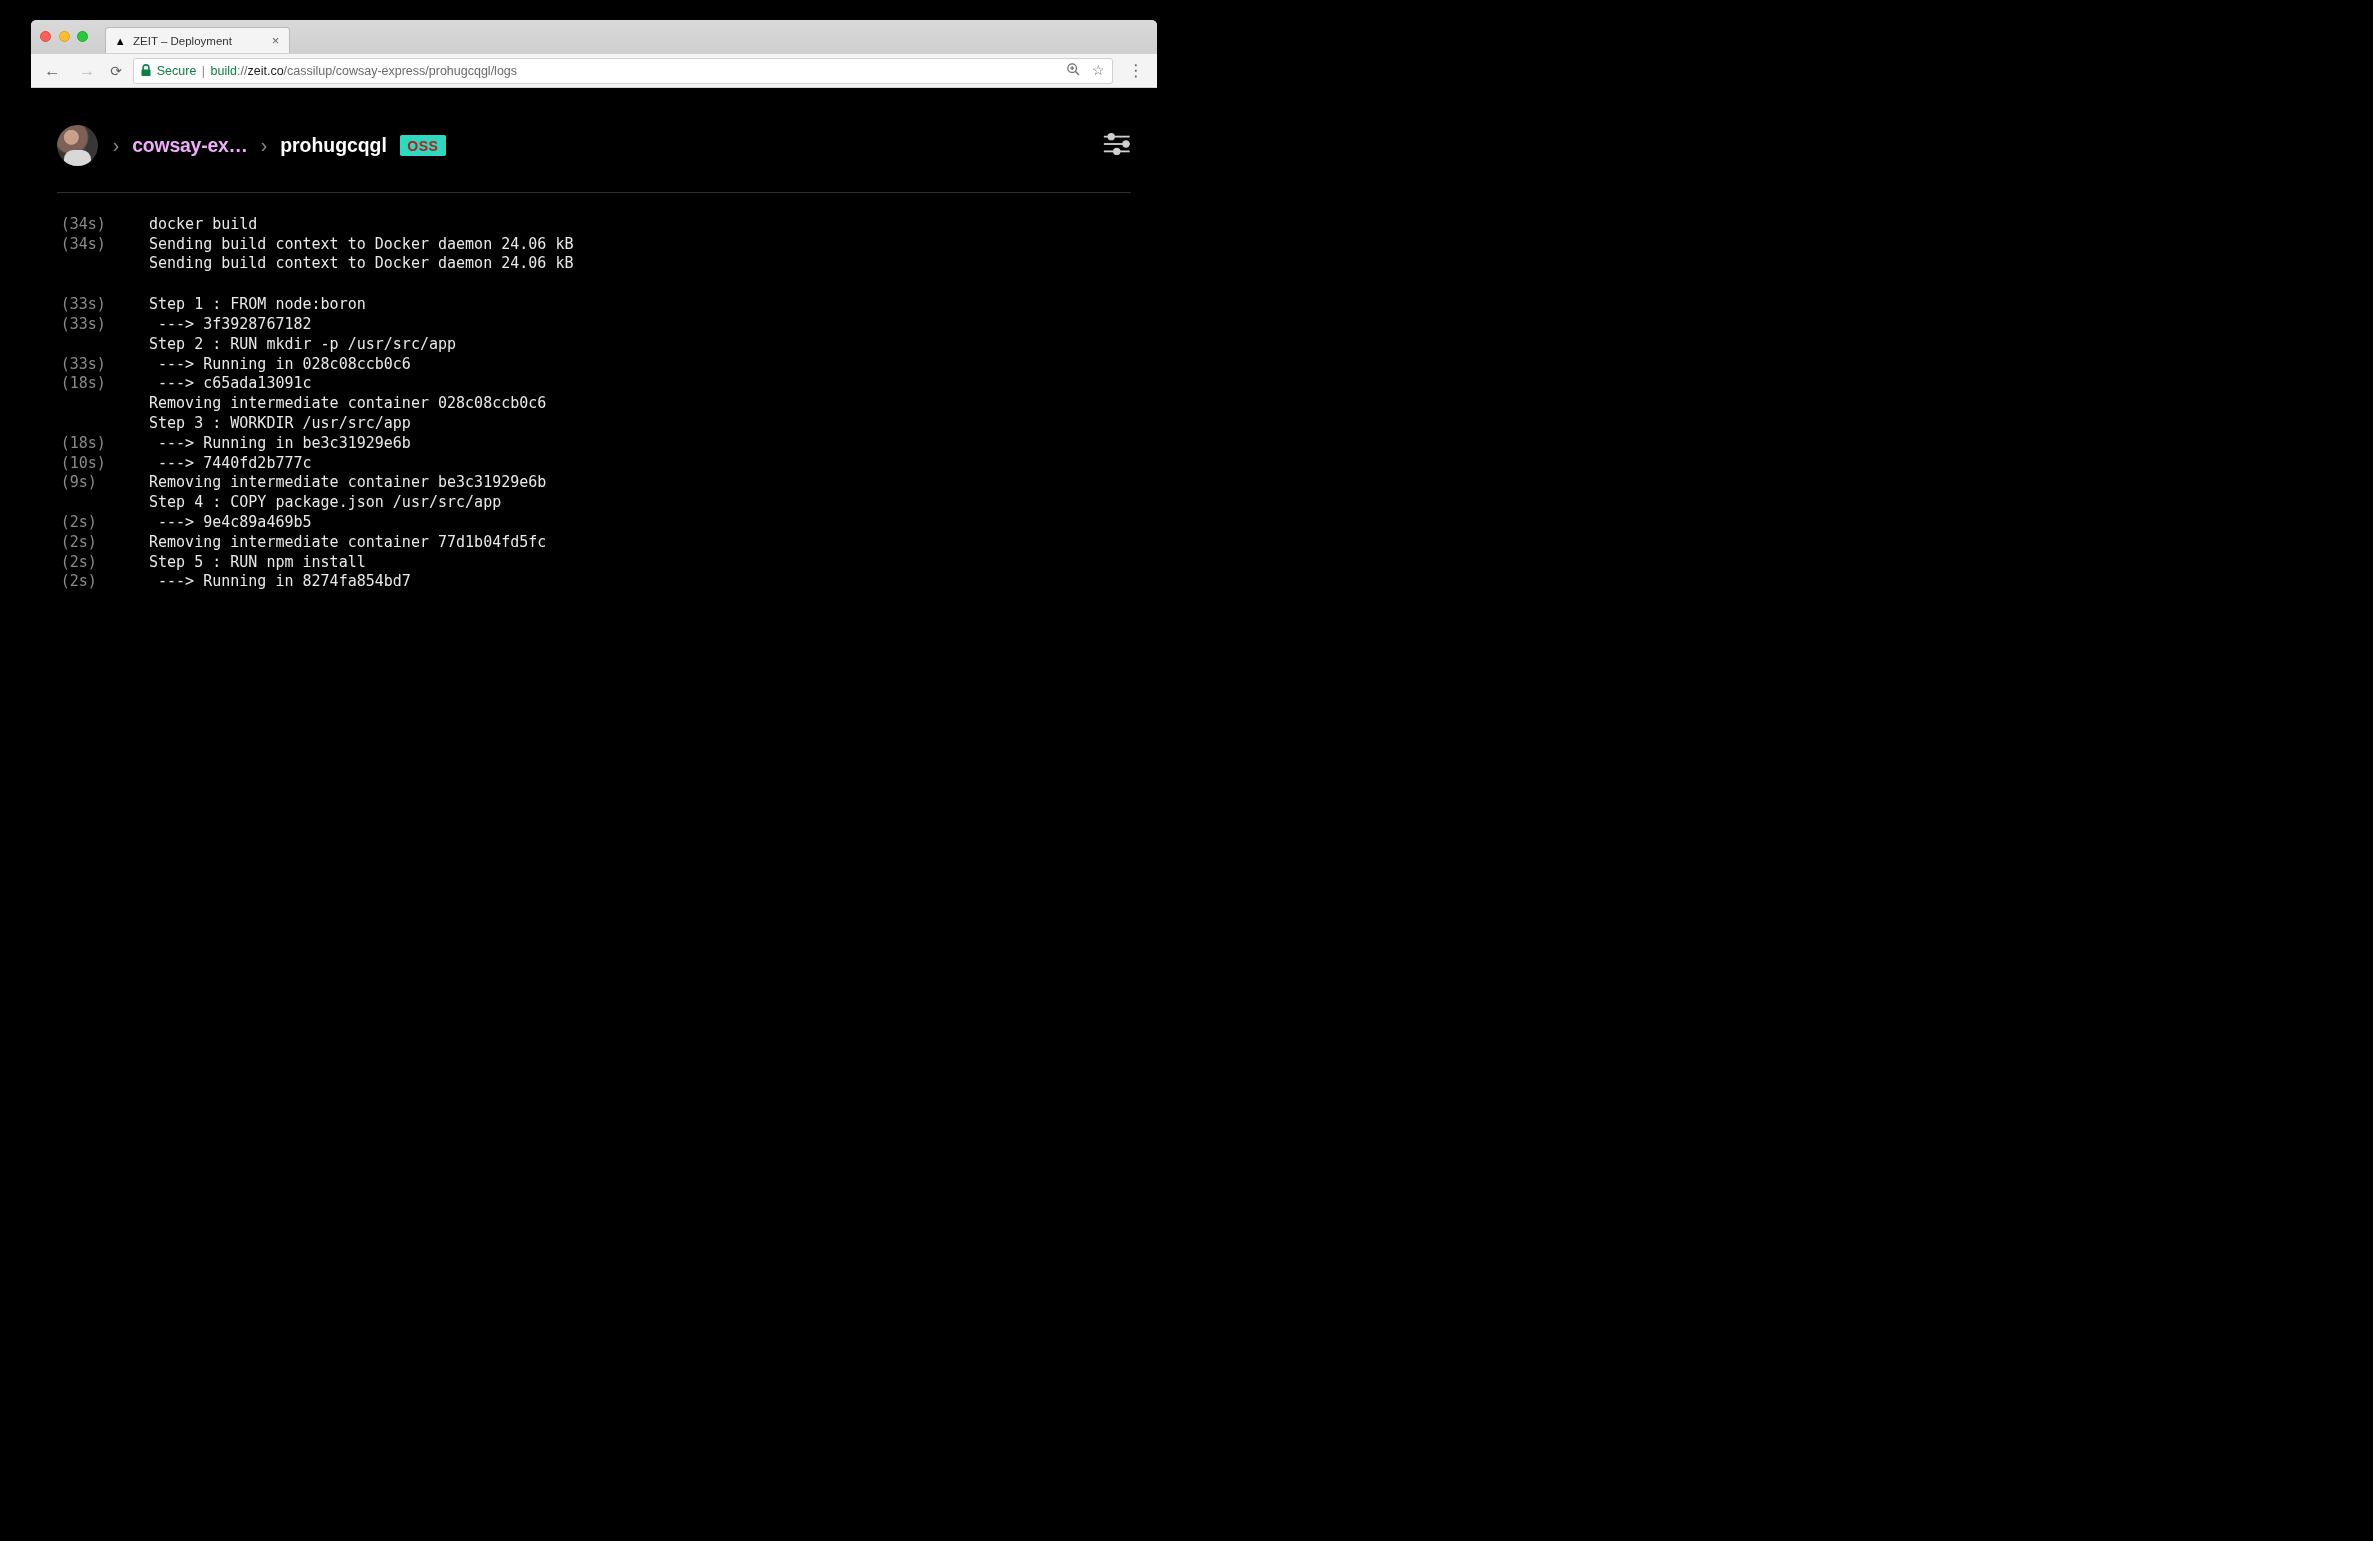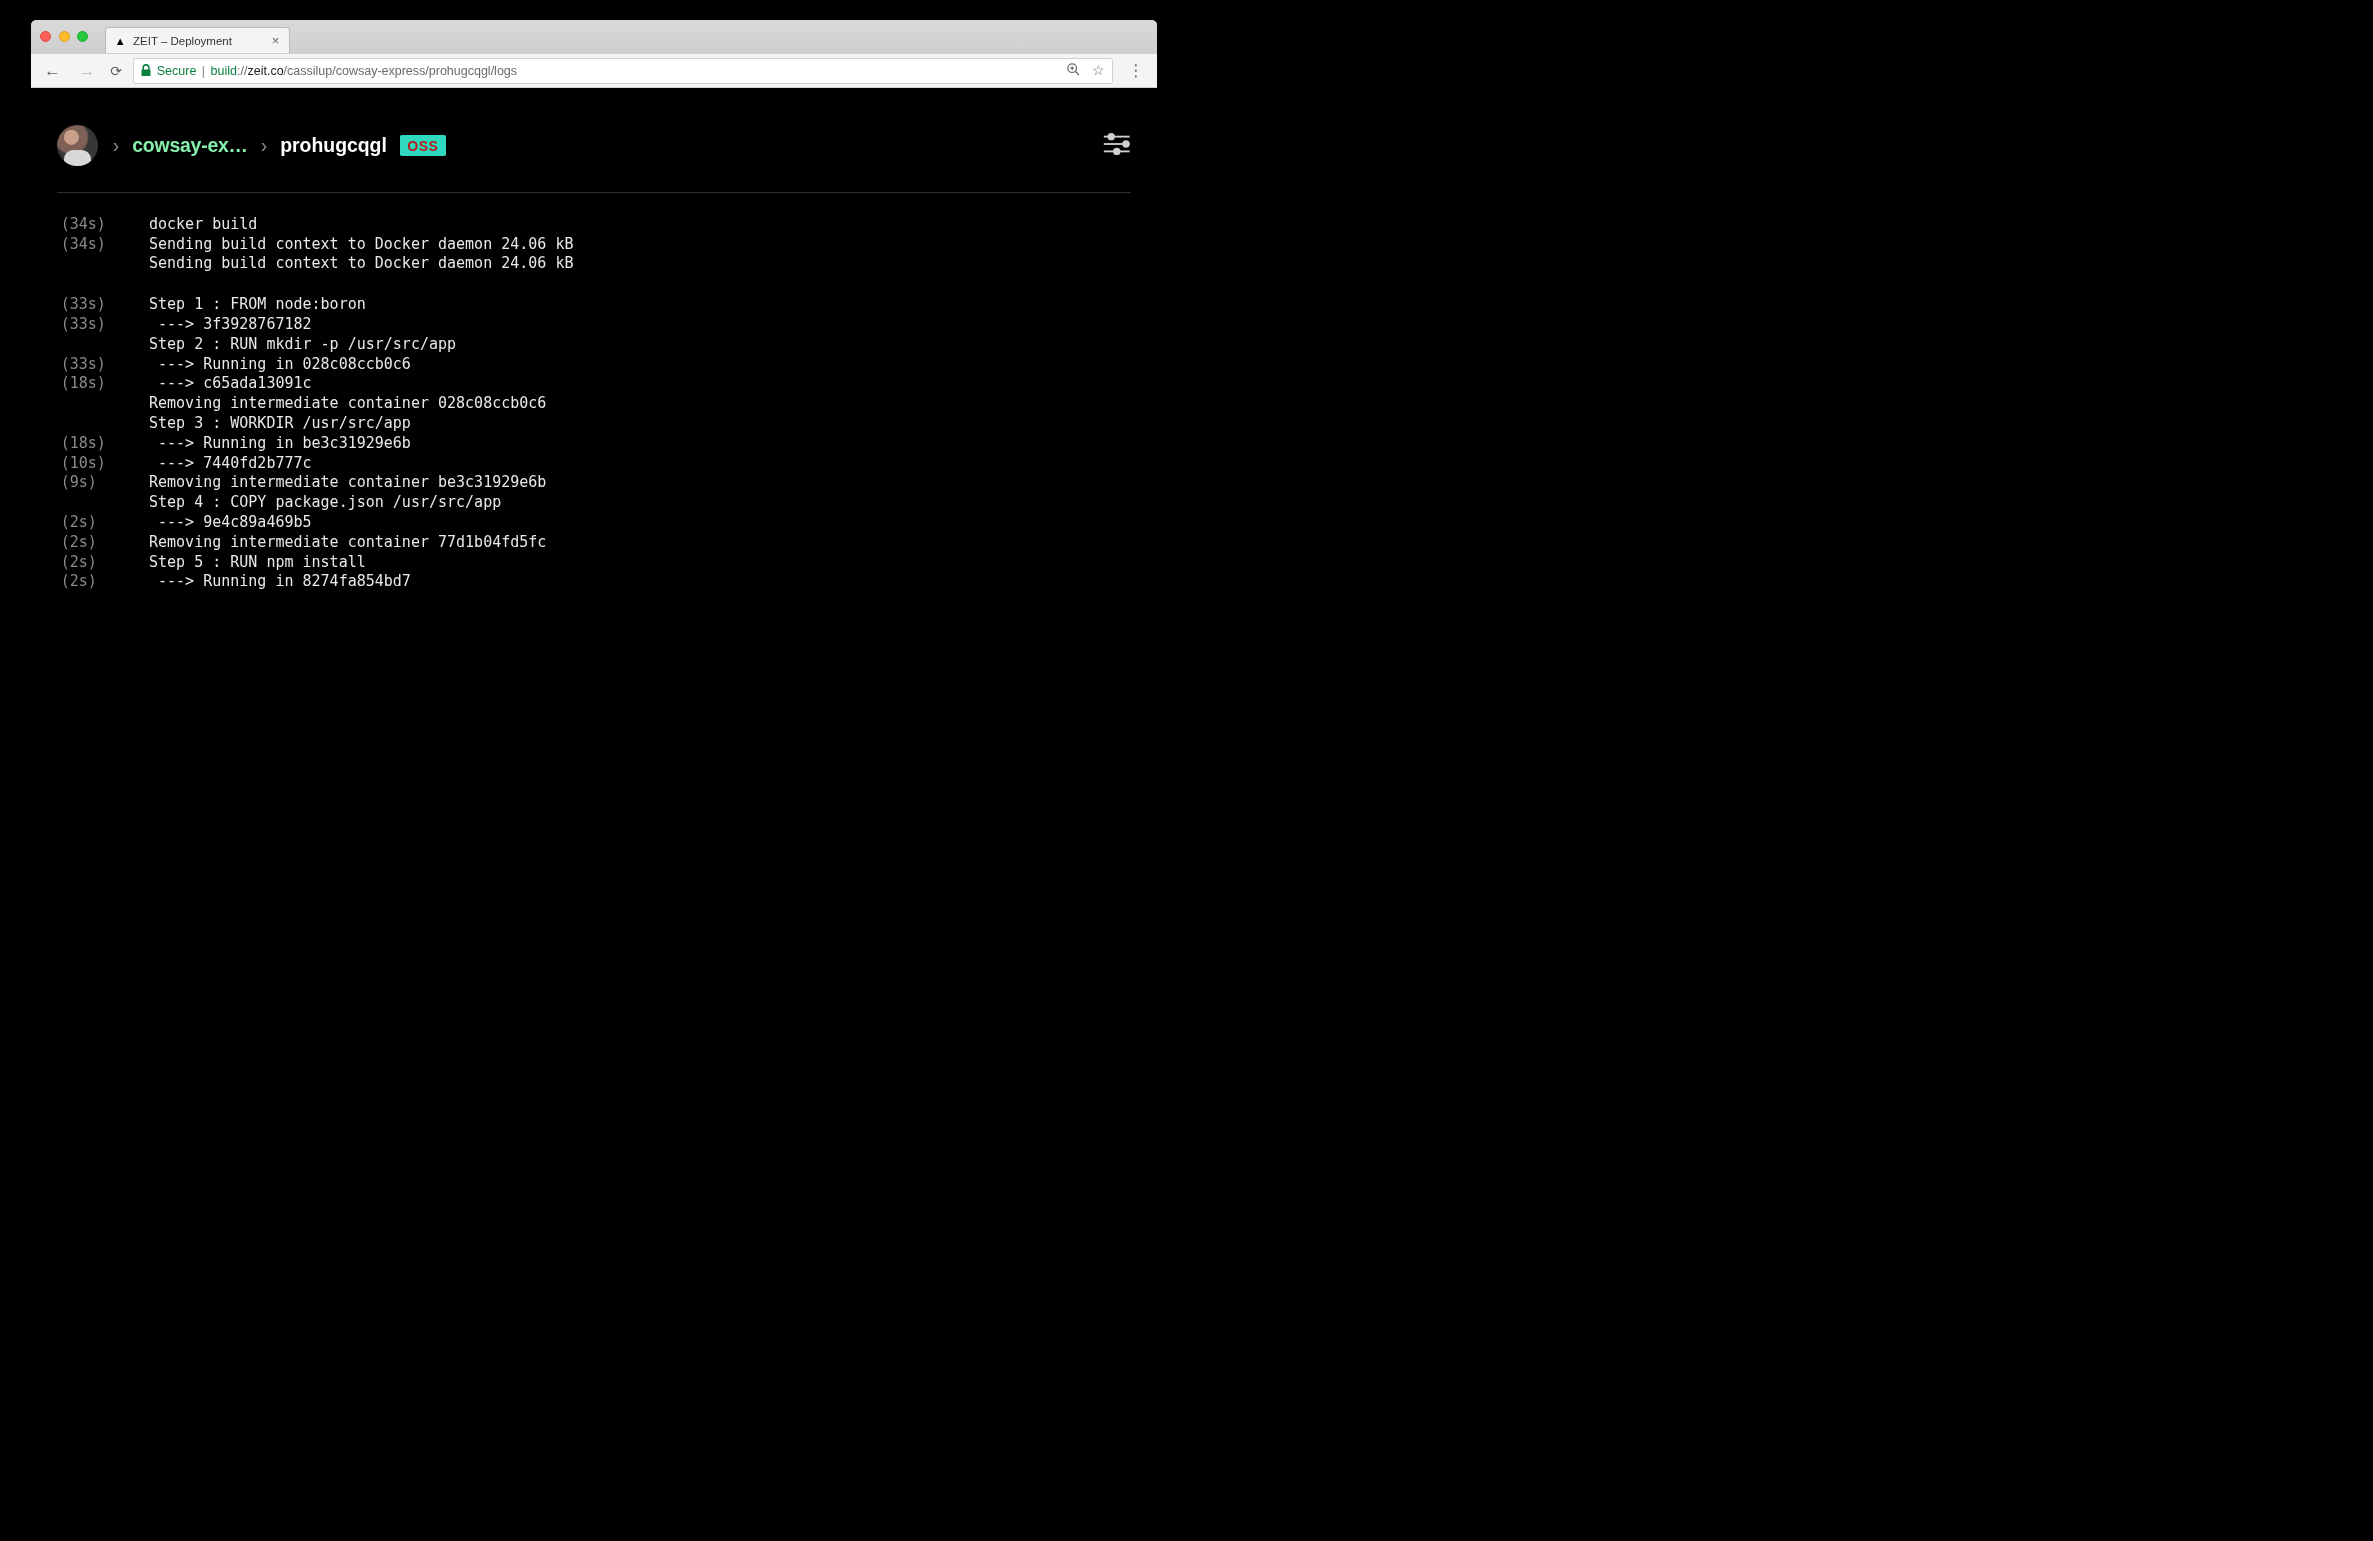--- a/index.html
+++ b/index.html
@@ -104,21 +104,21 @@
       position: relative;
       overflow: hidden;
     }
     .avatar::after{
       content:"";
       position:absolute; bottom:-3.7px; left:7.4px; right:7.4px; height:20px;
       background:#d8d8d8; border-radius:9.2px 9.2px 3.7px 3.7px;
     }
     .breadcrumb { display: flex; align-items: center; gap: 13px; font-size: 19.4px; }
     .bc-sep { color: #8f8f8f; font-weight: 400; }
-    .bc-item { color: #86efac; font-weight: 600; letter-spacing: -0.2px; }
+    .bc-item { color: #f0abfc; font-weight: 600; letter-spacing: -0.2px; }
     .bc-current { color: #fff; font-weight: 700; }
     .badge {
       background: #2fd9bf;
       color: #b91c1c;
       font-weight: 700;
       font-size: 14px;
       padding: 2.8px 7.4px;
       letter-spacing: 0.5px;
       border-radius: 1.8px;
     }

